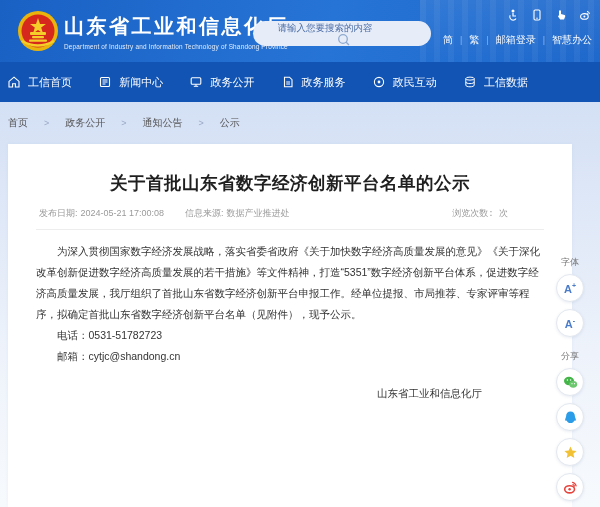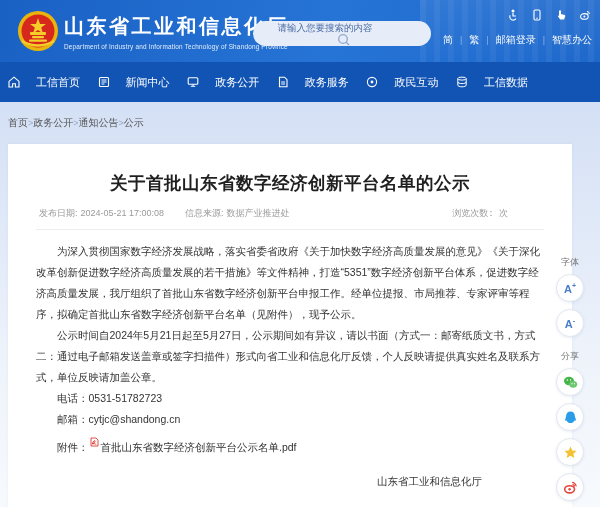--- a/index.html
+++ b/index.html
@@ -50,27 +50,27 @@
   }
   .header-links .sep { opacity:.45; font-size:9px; }
   .header-links span[data-interactable="true"] { cursor:pointer; white-space:nowrap; }
 
   
   .nav {
     position:absolute; left:0; top:62px; width:600px; height:40px;
     background:#1254b4; display:flex; align-items:center;
     justify-content:space-between; padding:0 72px 0 8px;
   }
-  .nav-item { display:flex; align-items:center; gap:16px; color:#fff; font-size:11px; cursor:pointer; white-space:nowrap; }
+  .nav-item { display:flex; align-items:center; gap:8px; color:#fff; font-size:11px; cursor:pointer; white-space:nowrap; }
   .nav-item svg { width:12px; height:12px; }
 
   
   .breadcrumb {
     position:absolute; left:8px; top:102px; width:560px; height:40px;
-    display:flex; align-items:center; gap:0; font-size:10px; color:#555; padding-top:2px;
+    display:flex; align-items:center; gap:16px; font-size:10px; color:#555; padding-top:2px;
   }
   .breadcrumb .crumb { cursor:pointer; }
   .breadcrumb .bc-sep { color:#9aa8c4; font-size:9px; }
 
   
   .card {
     position:absolute; left:8px; top:144px; width:564px; height:363px;
     background:#fff; padding:0 28px; box-shadow:0 0 4px rgba(60,90,150,.06);
   }
   .article-title {
@@ -239,31 +239,24 @@
       </span>
     </div>
     <span class="meta-views" data-interactable="false">
       <span>浏览次数:</span> <span>次</span>
     </span>
   </div>
   <div class="divider" data-interactable="false"></div>
 
   <div class="body-text" data-interactable="false">
     <p data-interactable="false">为深入贯彻国家数字经济发展战略，落实省委省政府《关于加快数字经济高质量发展的意见》《关于深化改革创新促进数字经济高质量发展的若干措施》等文件精神，打造“5351”数字经济创新平台体系，促进数字经济高质量发展，我厅组织了首批山东省数字经济创新平台申报工作。经单位提报、市局推荐、专家评审等程序，拟确定首批山东省数字经济创新平台名单（见附件），现予公示。</p>
-    <p data-interactable="false">公示时间自2024年5月21日起至5月27日，公示期间如有异议，请以书面（方式一：邮寄纸质文书，方式二：通过电子邮箱发送盖章或签字扫描件）形式向省工业和信息化厅反馈，个人反映请提供真实姓名及联系方式，单位反映请加盖公章。</p>
     <p data-interactable="false">电话：0531-51782723</p>
     <p data-interactable="false">邮箱：cytjc@shandong.cn</p>
   </div>
 
-  <div class="attachment-row" data-interactable="false">
-    <span data-interactable="false">附件：</span><svg class="pdf-icon" data-interactable="false" viewBox="0 0 9 10">
-        <path d="M1 1 h5 l2 2 v6 h-7 z" fill="#fff" stroke="#d9251c" stroke-width=".8"></path>
-        <path d="M2.3 6.8 c1-2.6 2-3.4 2.6-3 c.7.5-.6 2.4-2.6 3 c2-.3 3.6 0 3.5.6" fill="none" stroke="#d9251c" stroke-width=".9"></path>
-      </svg><a class="attachment-link" data-interactable="true">首批山东省数字经济创新平台公示名单.pdf</a>
-  </div>
 
   <div class="signature" data-interactable="false">
     <div class="signature-inner">
       <div data-interactable="false">山东省工业和信息化厅</div>
       
     </div>
   </div>
 </div>
 
 <div class="toolbar" data-interactable="false">

